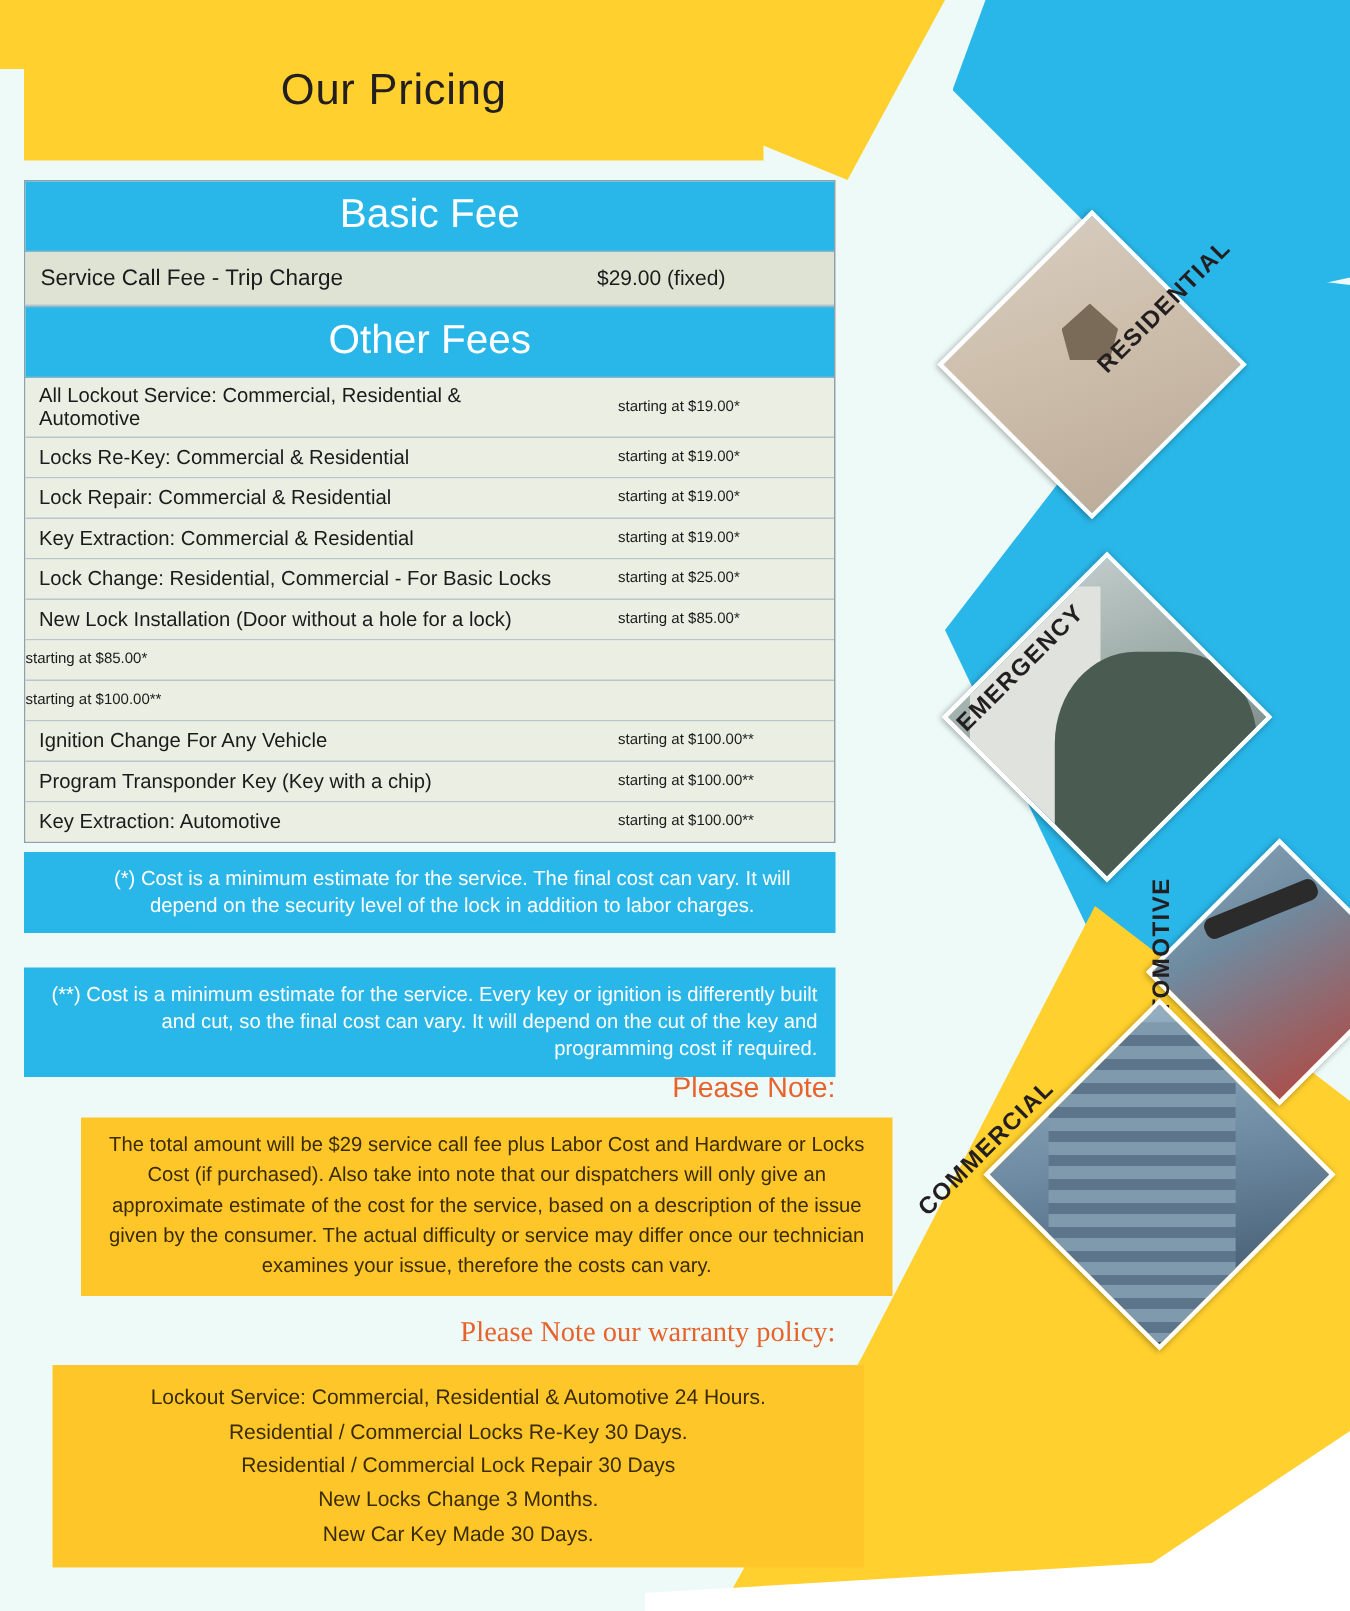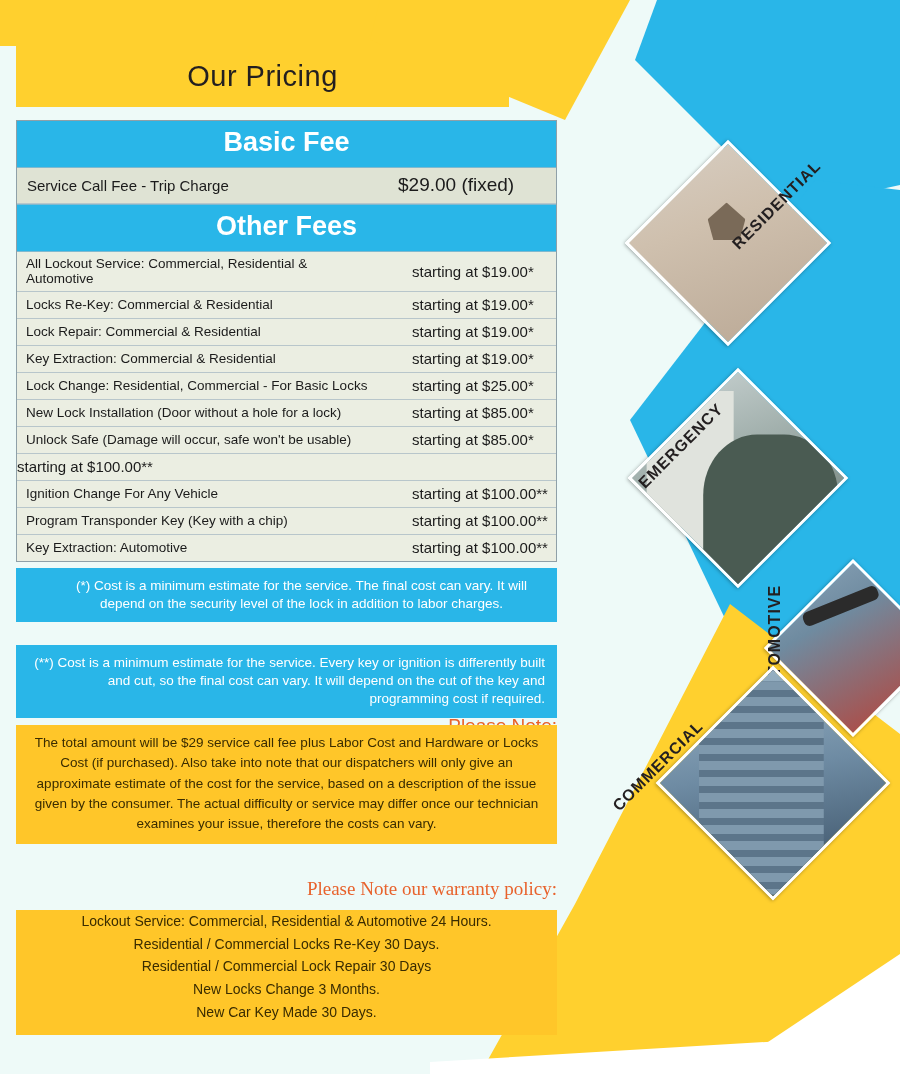--- a/index.html
+++ b/index.html
@@ -64,21 +64,21 @@
 
   
   .header-band {
     position: absolute;
     top: 45px; left: 16px;
     width: 493px; height: 62px;
     background: #ffd02e;
   }
   .header-title {
     position: absolute;
-    top: 60px; left: 16px;
+    top: 44px; left: 16px;
     width: 493px;
     text-align: center;
     font-size: 29px;
     color: #231f20;
     letter-spacing: .5px;
   }
 
   
   .pricing {
     position: absolute;
@@ -86,21 +86,21 @@
     width: 541px;
     border: 1px solid #8fa0a8;
     box-sizing: border-box;
     background: #ffffff;
   }
   .band {
     background: #29b6e8;
     color: #ffffff;
     text-align: center;
     font-size: 27px;
-    font-weight: bold;
+    font-weight: normal;
     padding: 6px 0 9px;
     border-bottom: 1px solid #7fb9cf;
   }
   .band.second { border-top: 1px solid #7fb9cf; }
 
   .row {
     display: flex;
     align-items: center;
     border-bottom: 1px solid #b8c6cb;
     background: #ebeee2;
@@ -110,30 +110,30 @@
   .row:last-child { border-bottom: none; }
   .row .label {
     flex: 1;
     padding: 4px 6px 5px 9px;
     font-size: 13.5px;
     color: #1b1b1b;
   }
   .row .price {
     width: 136px;
     padding: 4px 8px 5px 0;
-    font-size: 15px;
+    font-size: 10px;
     color: #1b1b1b;
     text-align: left;
   }
   .row.basic {
     background: #dfe3d4;
     min-height: 35px;
   }
   .row.basic .label { font-size: 15px; padding-left: 10px; }
-  .row.basic .price { font-size: 19px; width: 150px; margin-left: 36px; }
+  .row.basic .price { font-size: 14px; width: 150px; margin-left: 36px; }
 
   
   .note-box {
     position: absolute;
     left: 16px;
     width: 541px;
     box-sizing: border-box;
     background: #29b6e8;
     color: #ffffff;
     font-size: 13.5px;
@@ -159,22 +159,22 @@
     left: 16px;
     width: 541px;
     box-sizing: border-box;
     background: #ffc629;
     color: #3a2c00;
     font-size: 13.5px;
     line-height: 1.5;
     text-align: center;
     padding: 8px 14px 10px;
   }
-  #total-note { top: 725px; }
-  #warranty-box { top: 910px; font-size: 14px; line-height: 1.62; padding: 0 14px 12px; }
+  #total-note { top: 745px; margin-left: 38px; }
+  #warranty-box { top: 910px; font-size: 14px; line-height: 1.62; padding: 10px 14px 12px; margin-left: 19px; }
 
   
   .photo {
     position: absolute;
     transform: rotate(45deg);
     overflow: hidden;
     border: 3px solid #ffffff;
     box-shadow: 0 1px 4px rgba(0,0,0,.35);
   }
   .photo .inner {
@@ -271,21 +271,20 @@
   </div>
   <div class="row">
     <div class="label">Lock Change: Residential, Commercial - For Basic Locks</div>
     <div class="price">starting at $25.00*</div>
   </div>
   <div class="row">
     <div class="label">New Lock Installation (Door without a hole for a lock)</div>
     <div class="price">starting at $85.00*</div>
   </div>
   <div class="row">
-    <div class="label">Unlock Safe (Damage will occur, safe won't be usable)</div>
     <div class="price">starting at $85.00*</div>
   </div>
   <div class="row">
     <div class="price">starting at $100.00**</div>
   </div>
   <div class="row">
     <div class="label">Ignition Change For Any Vehicle</div>
     <div class="price">starting at $100.00**</div>
   </div>
   <div class="row">

